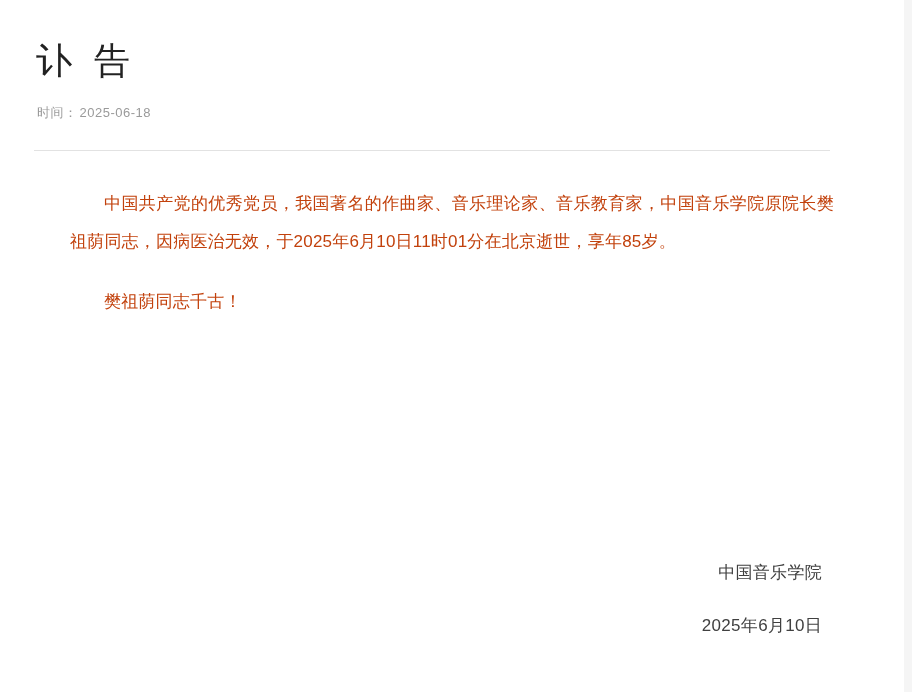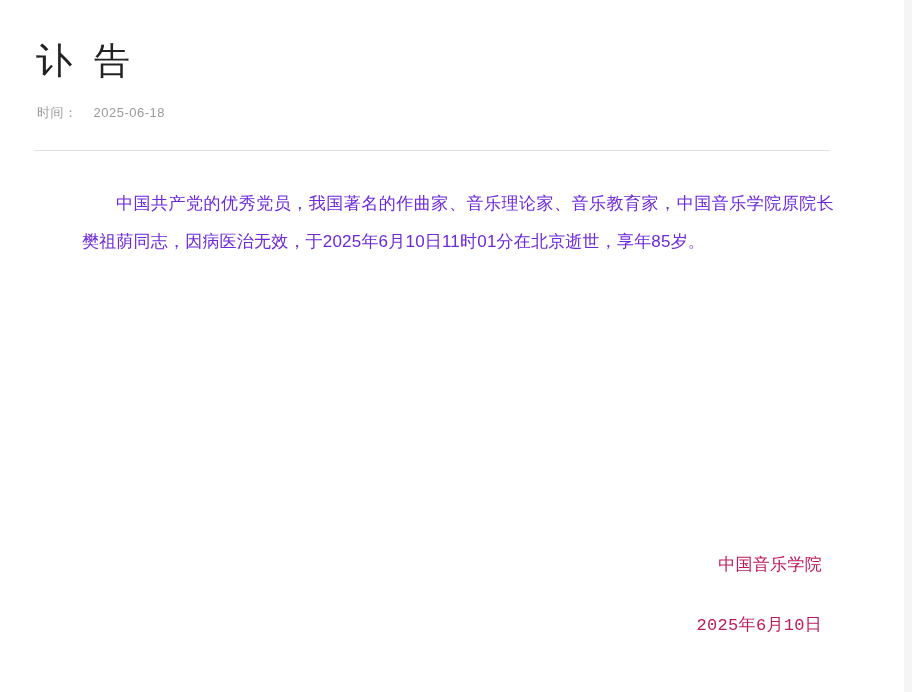--- a/index.html
+++ b/index.html
@@ -35,77 +35,77 @@
     line-height: 54px;
   }
   .doc-meta {
     margin-top: 16px;
     padding-left: 3px;
     font-size: 13px;
     color: #9a9a9a;
     letter-spacing: 0.5px;
   }
   .doc-meta .meta-label {
-    margin-right: 16px;
+    margin-right: 2px;
   }
   .divider {
     margin: 28px 34px 0 34px;
     height: 1px;
     background: #e2e2e2;
     width: 796px;
   }
   .doc-body {
     padding: 0 70px 0 66px;
     margin-top: 34px;
     box-sizing: border-box;
   }
   .para {
     font-size: 17px;
     line-height: 38px;
-    color: #6d28d9;
-    margin: 0 0 22px 16px;
+    color: #c2410c;
+    margin: 0 0 22px 4px;
     text-align: justify;
     letter-spacing: 0.2px;
   }
   .para.indent {
     text-indent: 34px;
   }
   .sign-block {
     position: absolute;
     right: 82px;
     bottom: 50px;
     text-align: right;
   }
   .sign-line {
     font-size: 17px;
-    color: #be185d;
+    color: #404040;
     line-height: 32px;
     letter-spacing: 0.3px;
   }
   .sign-date {
-    margin-top: 29px;
-    font-family: Liberation Mono, monospace;
+    margin-top: 21px;
   }
 </style>
 </head>
 <body>
 
 <div class="page">
 
   <div class="doc-inner">
     <h1 class="doc-title">讣 告</h1>
     <div class="doc-meta">
       <span class="meta-label">时间：</span><span class="meta-date">2025-06-18</span>
     </div>
   </div>
 
   <div class="divider"></div>
 
   <div class="doc-body">
     <p class="para indent">中国共产党的优秀党员，我国著名的作曲家、音乐理论家、音乐教育家，中国音乐学院原院长樊祖荫同志，因病医治无效，于2025年6月10日11时01分在北京逝世，享年85岁。</p>
+    <p class="para indent">樊祖荫同志千古！</p>
   </div>
 
   <div class="sign-block">
     <div class="sign-line">中国音乐学院</div>
     <div class="sign-line sign-date">2025年6月10日</div>
   </div>
 
 </div>
 
 </body></html>

